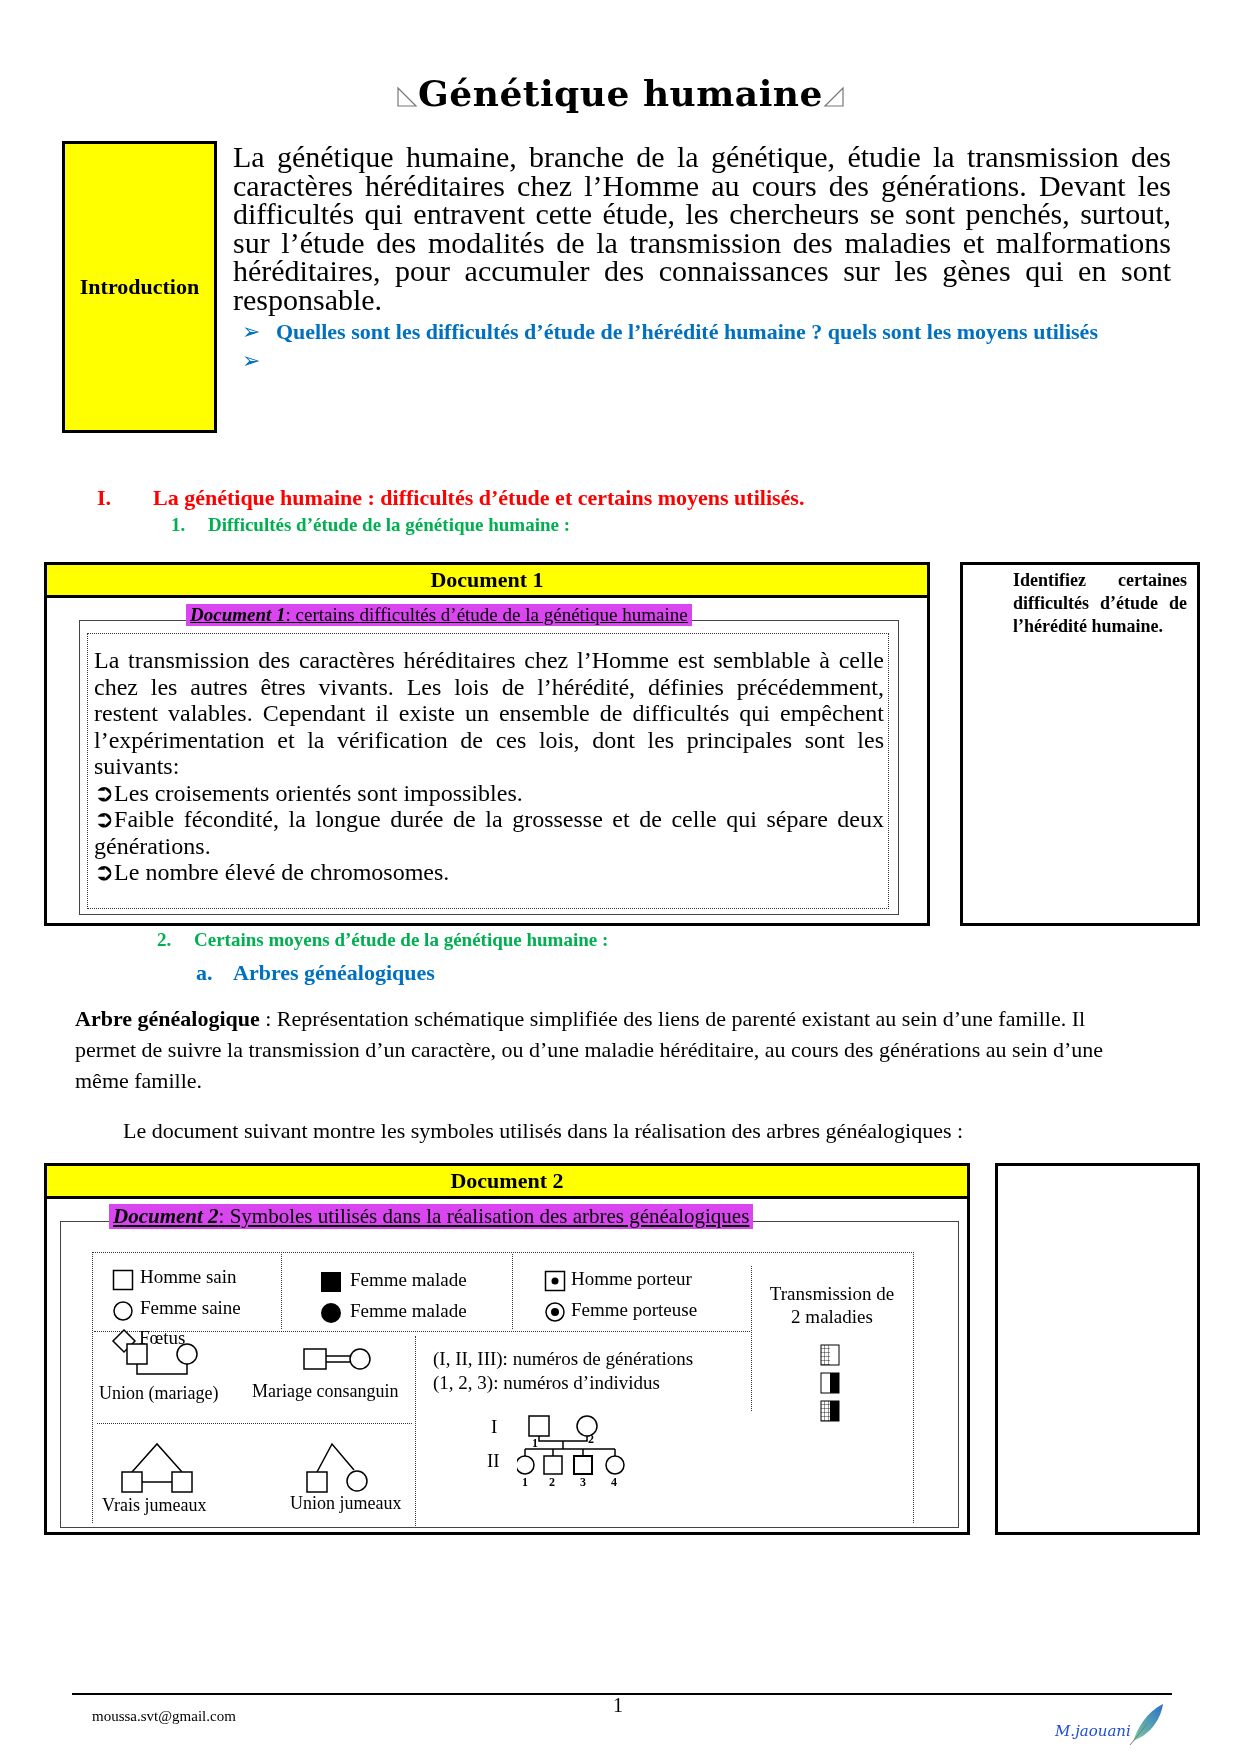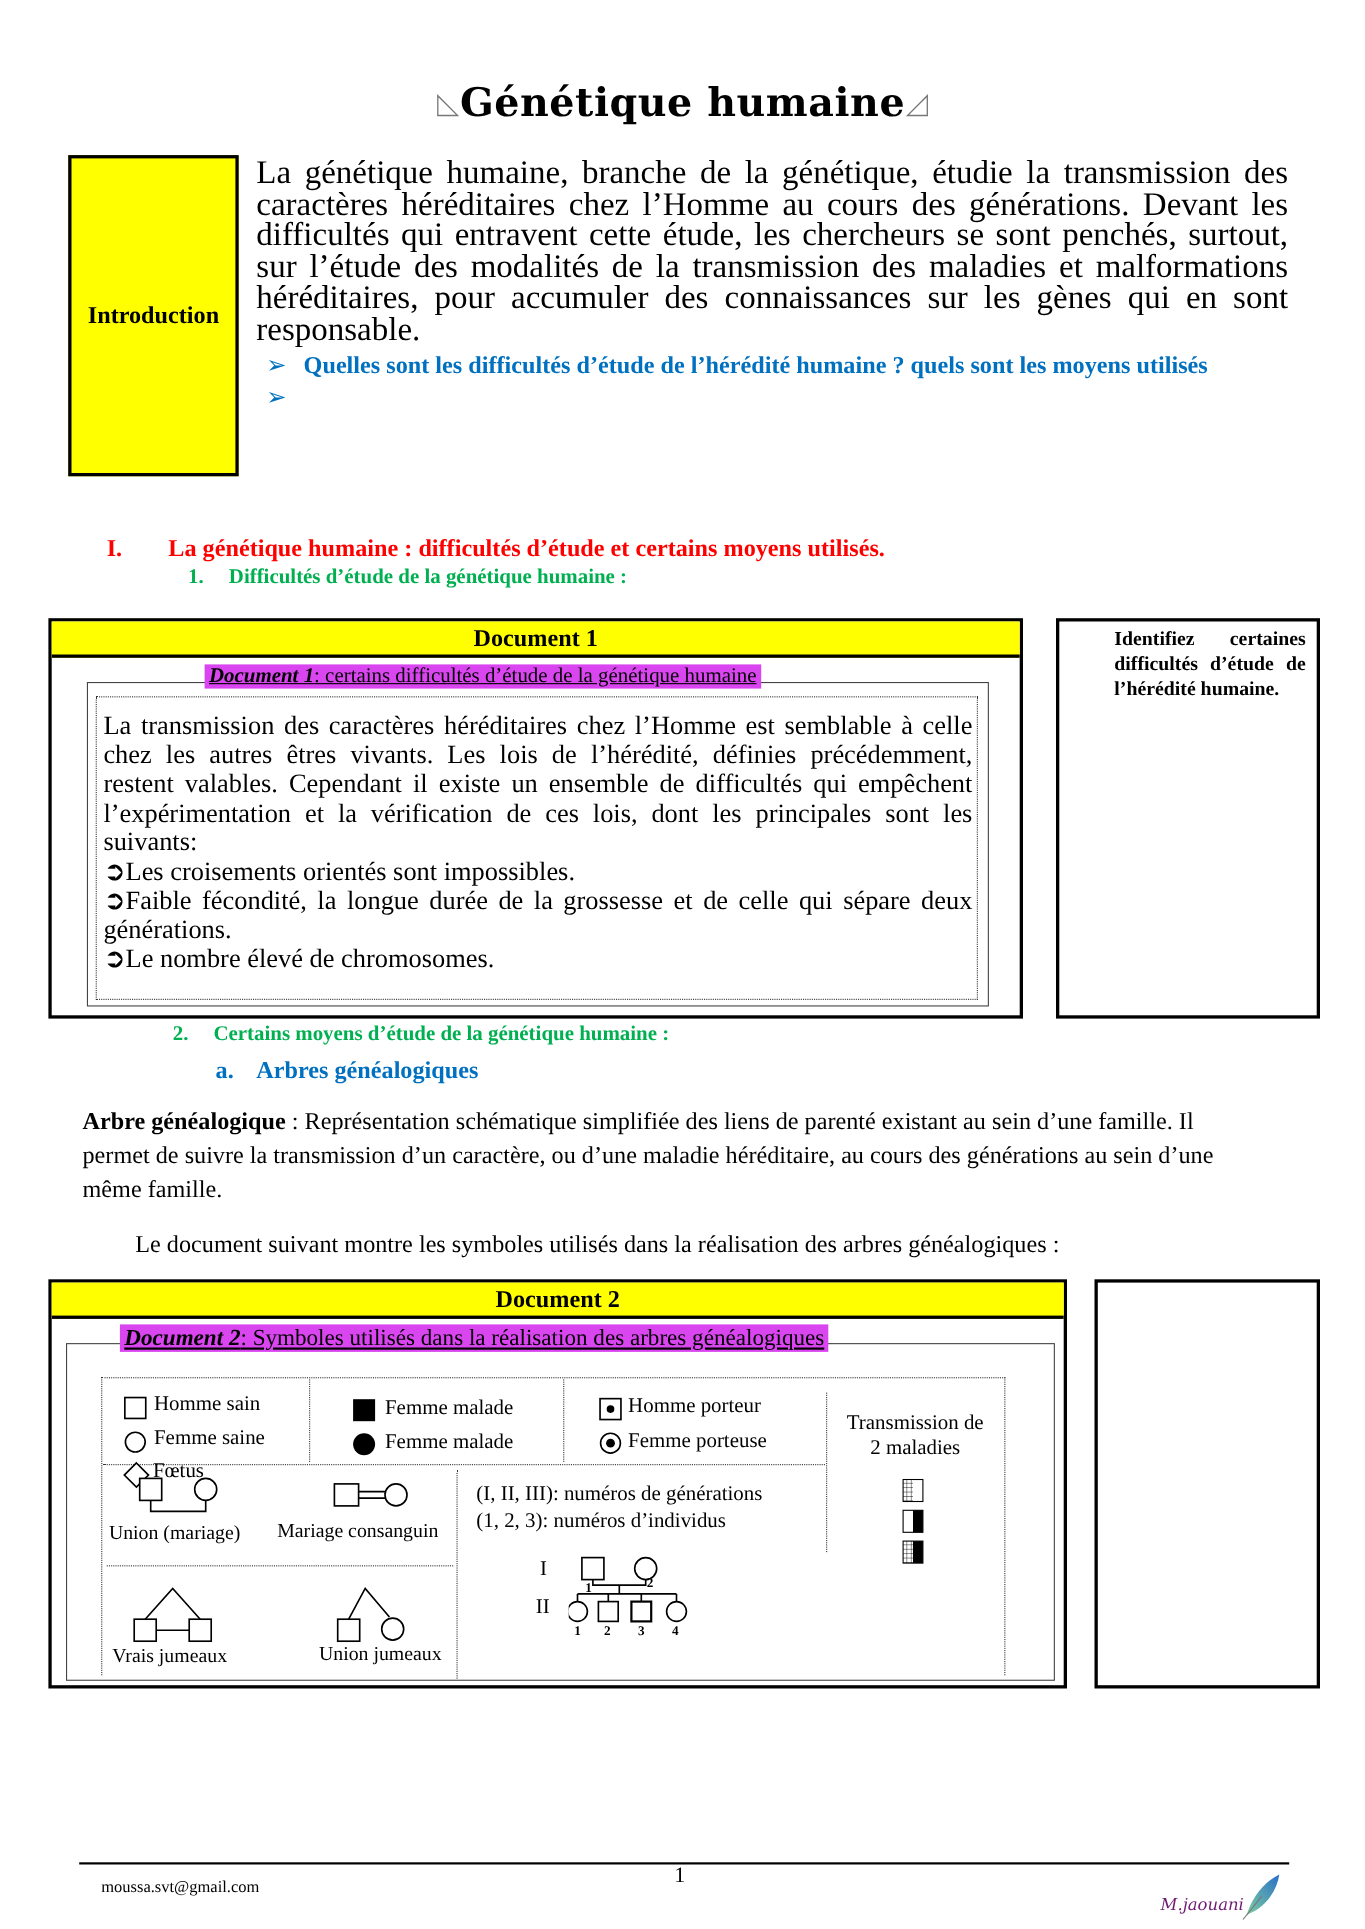--- a/index.html
+++ b/index.html
@@ -215,21 +215,21 @@
   <span class="abs" style="left:533px; top:309px; font-size:12px; font-weight:bold;">3</span>
   <span class="abs" style="left:564px; top:309px; font-size:12px; font-weight:bold;">4</span>
 </div>
 <div class="abs side-box" style="left:995px; top:1163px; width:205px; height:372px;">
   <div class="side-text"></div>
 </div>
 
 <div class="abs hr"></div>
 <div class="abs" style="left:92px; top:1708px; font-size:15px;">moussa.svt@gmail.com</div>
 <div class="abs" style="left:613px; top:1694px; font-size:20px;">1</div>
-<div class="abs" style="left:1055px; top:1722px; font-size:15px; font-style:italic; color:#701a75; font-family:'DejaVu Serif', serif;">M.jaouani</div>
+<div class="abs" style="left:1055px; top:1722px; font-size:15px; font-style:italic; color:#1d4ed8; font-family:'DejaVu Serif', serif;">M.jaouani</div>
 <svg class="abs" style="left:1127px; top:1702px;" width="40" height="44" viewBox="0 0 40 44">
   <defs>
       <linearGradient id="fq" x1="0" y1="1" x2="1" y2="0">
         <stop offset="0" stop-color="#7fd0a0"></stop>
         <stop offset="1" stop-color="#2a6fc9"></stop>
       </linearGradient>
     </defs>
   <path d="M6 40 C10 26 20 10 36 2 C34 16 24 32 8 38 Z" fill="url(#fq)"></path>
   <line x1="3" y1="43" x2="20" y2="22" stroke="#777" stroke-width="1"></line>
 </svg>

